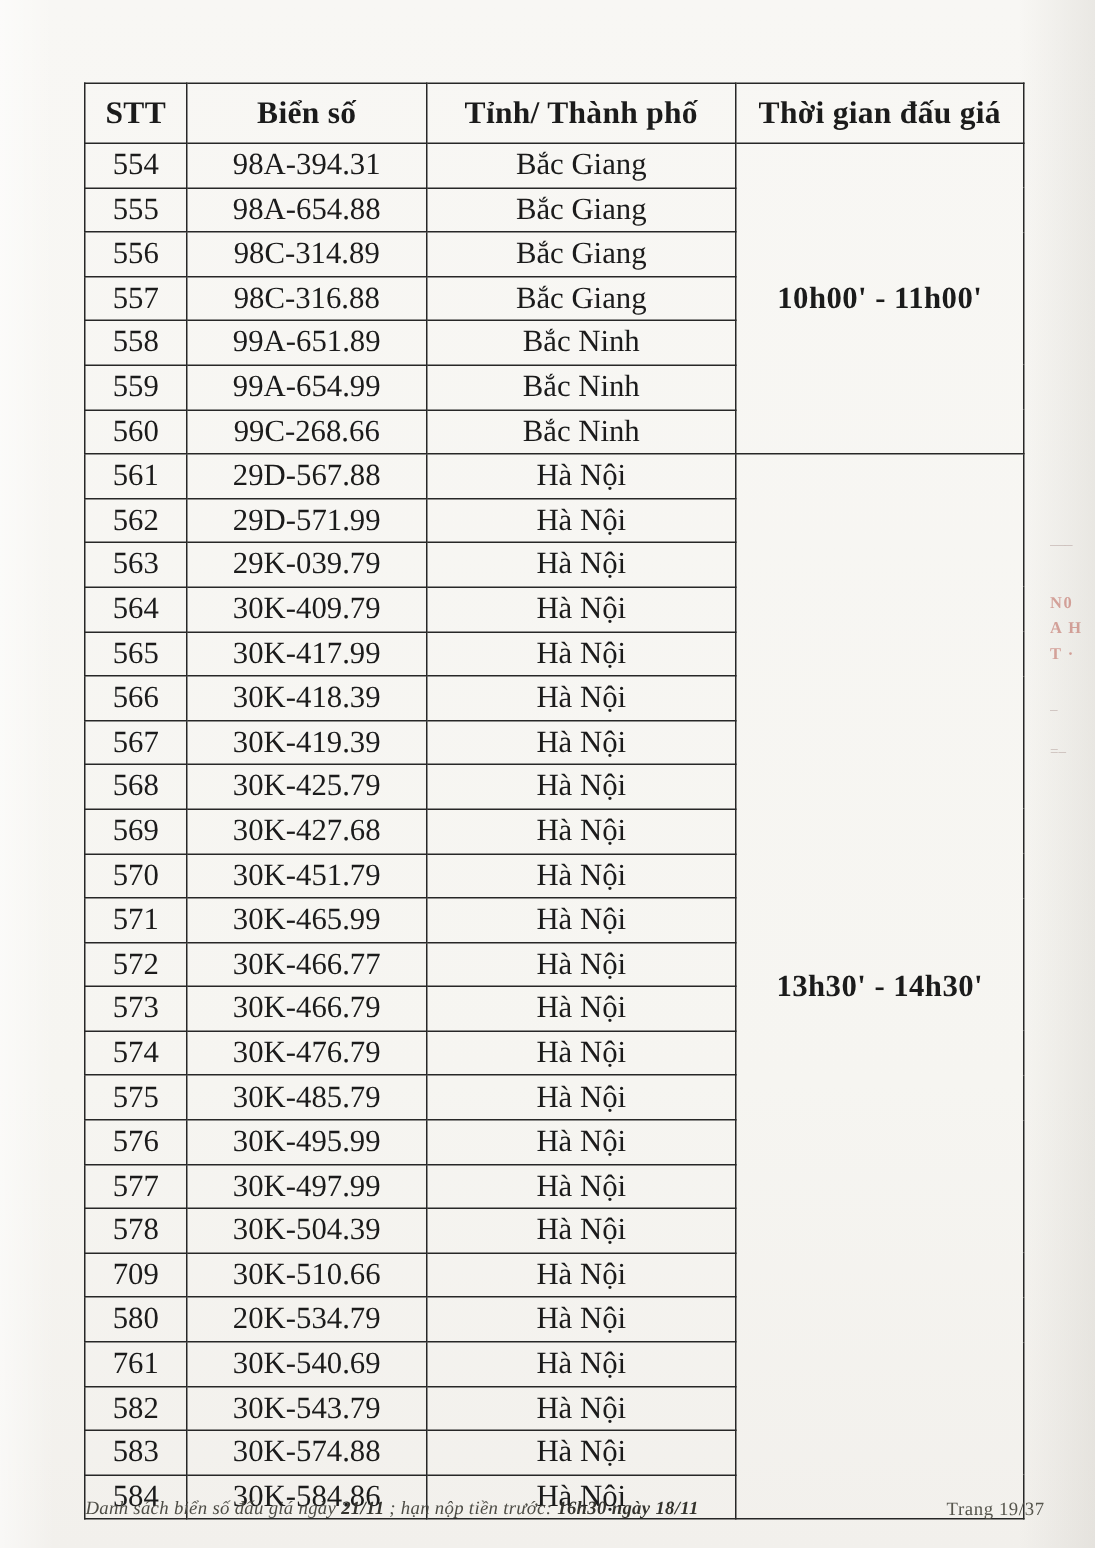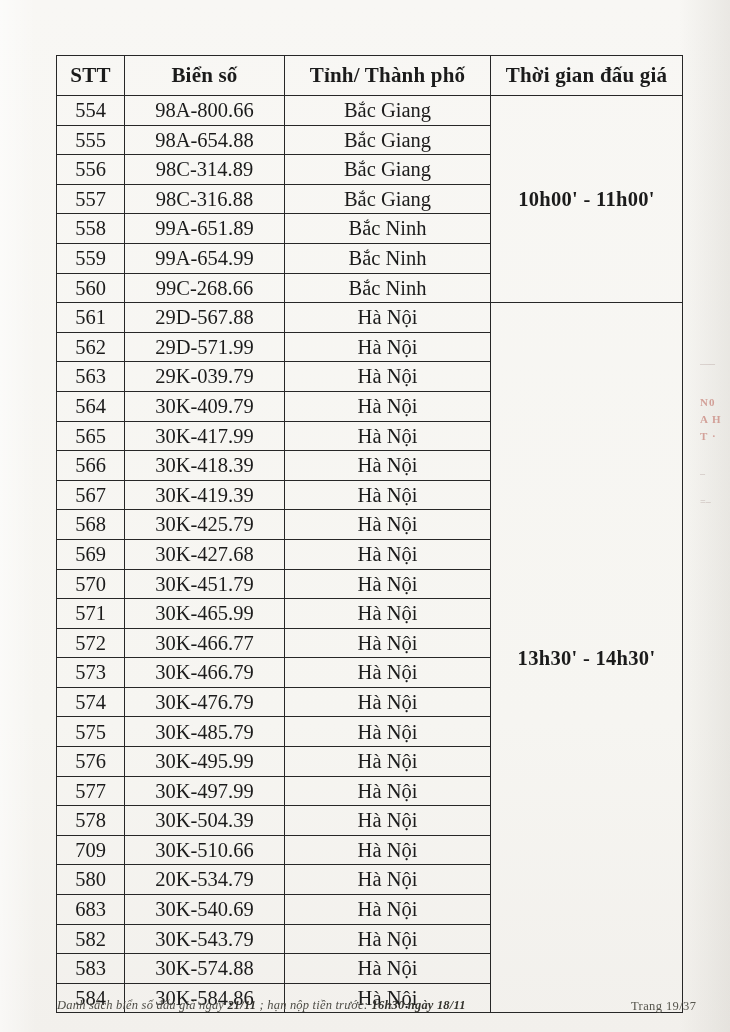--- a/index.html
+++ b/index.html
@@ -114,21 +114,21 @@
       <tr>
         <th>STT</th>
         <th>Biển số</th>
         <th>Tỉnh/ Thành phố</th>
         <th>Thời gian đấu giá</th>
       </tr>
     </thead>
     <tbody id="table-body">
         <tr>
           <td class="c-stt">554</td>
-          <td class="c-plate">98A-800.66</td>
+          <td class="c-plate">98A-394.31</td>
           <td class="c-province">Bắc Giang</td>
           <td class="c-time" rowspan="7">10h00' - 11h00'</td>
         </tr>
         <tr>
           <td class="c-stt">555</td>
           <td class="c-plate">98A-654.88</td>
           <td class="c-province">Bắc Giang</td>
         </tr>
         <tr>
           <td class="c-stt">556</td>
@@ -250,21 +250,21 @@
           <td class="c-stt">709</td>
           <td class="c-plate">30K-510.66</td>
           <td class="c-province">Hà Nội</td>
         </tr>
         <tr>
           <td class="c-stt">580</td>
           <td class="c-plate">20K-534.79</td>
           <td class="c-province">Hà Nội</td>
         </tr>
         <tr>
-          <td class="c-stt">683</td>
+          <td class="c-stt">761</td>
           <td class="c-plate">30K-540.69</td>
           <td class="c-province">Hà Nội</td>
         </tr>
         <tr>
           <td class="c-stt">582</td>
           <td class="c-plate">30K-543.79</td>
           <td class="c-province">Hà Nội</td>
         </tr>
         <tr>
           <td class="c-stt">583</td>

